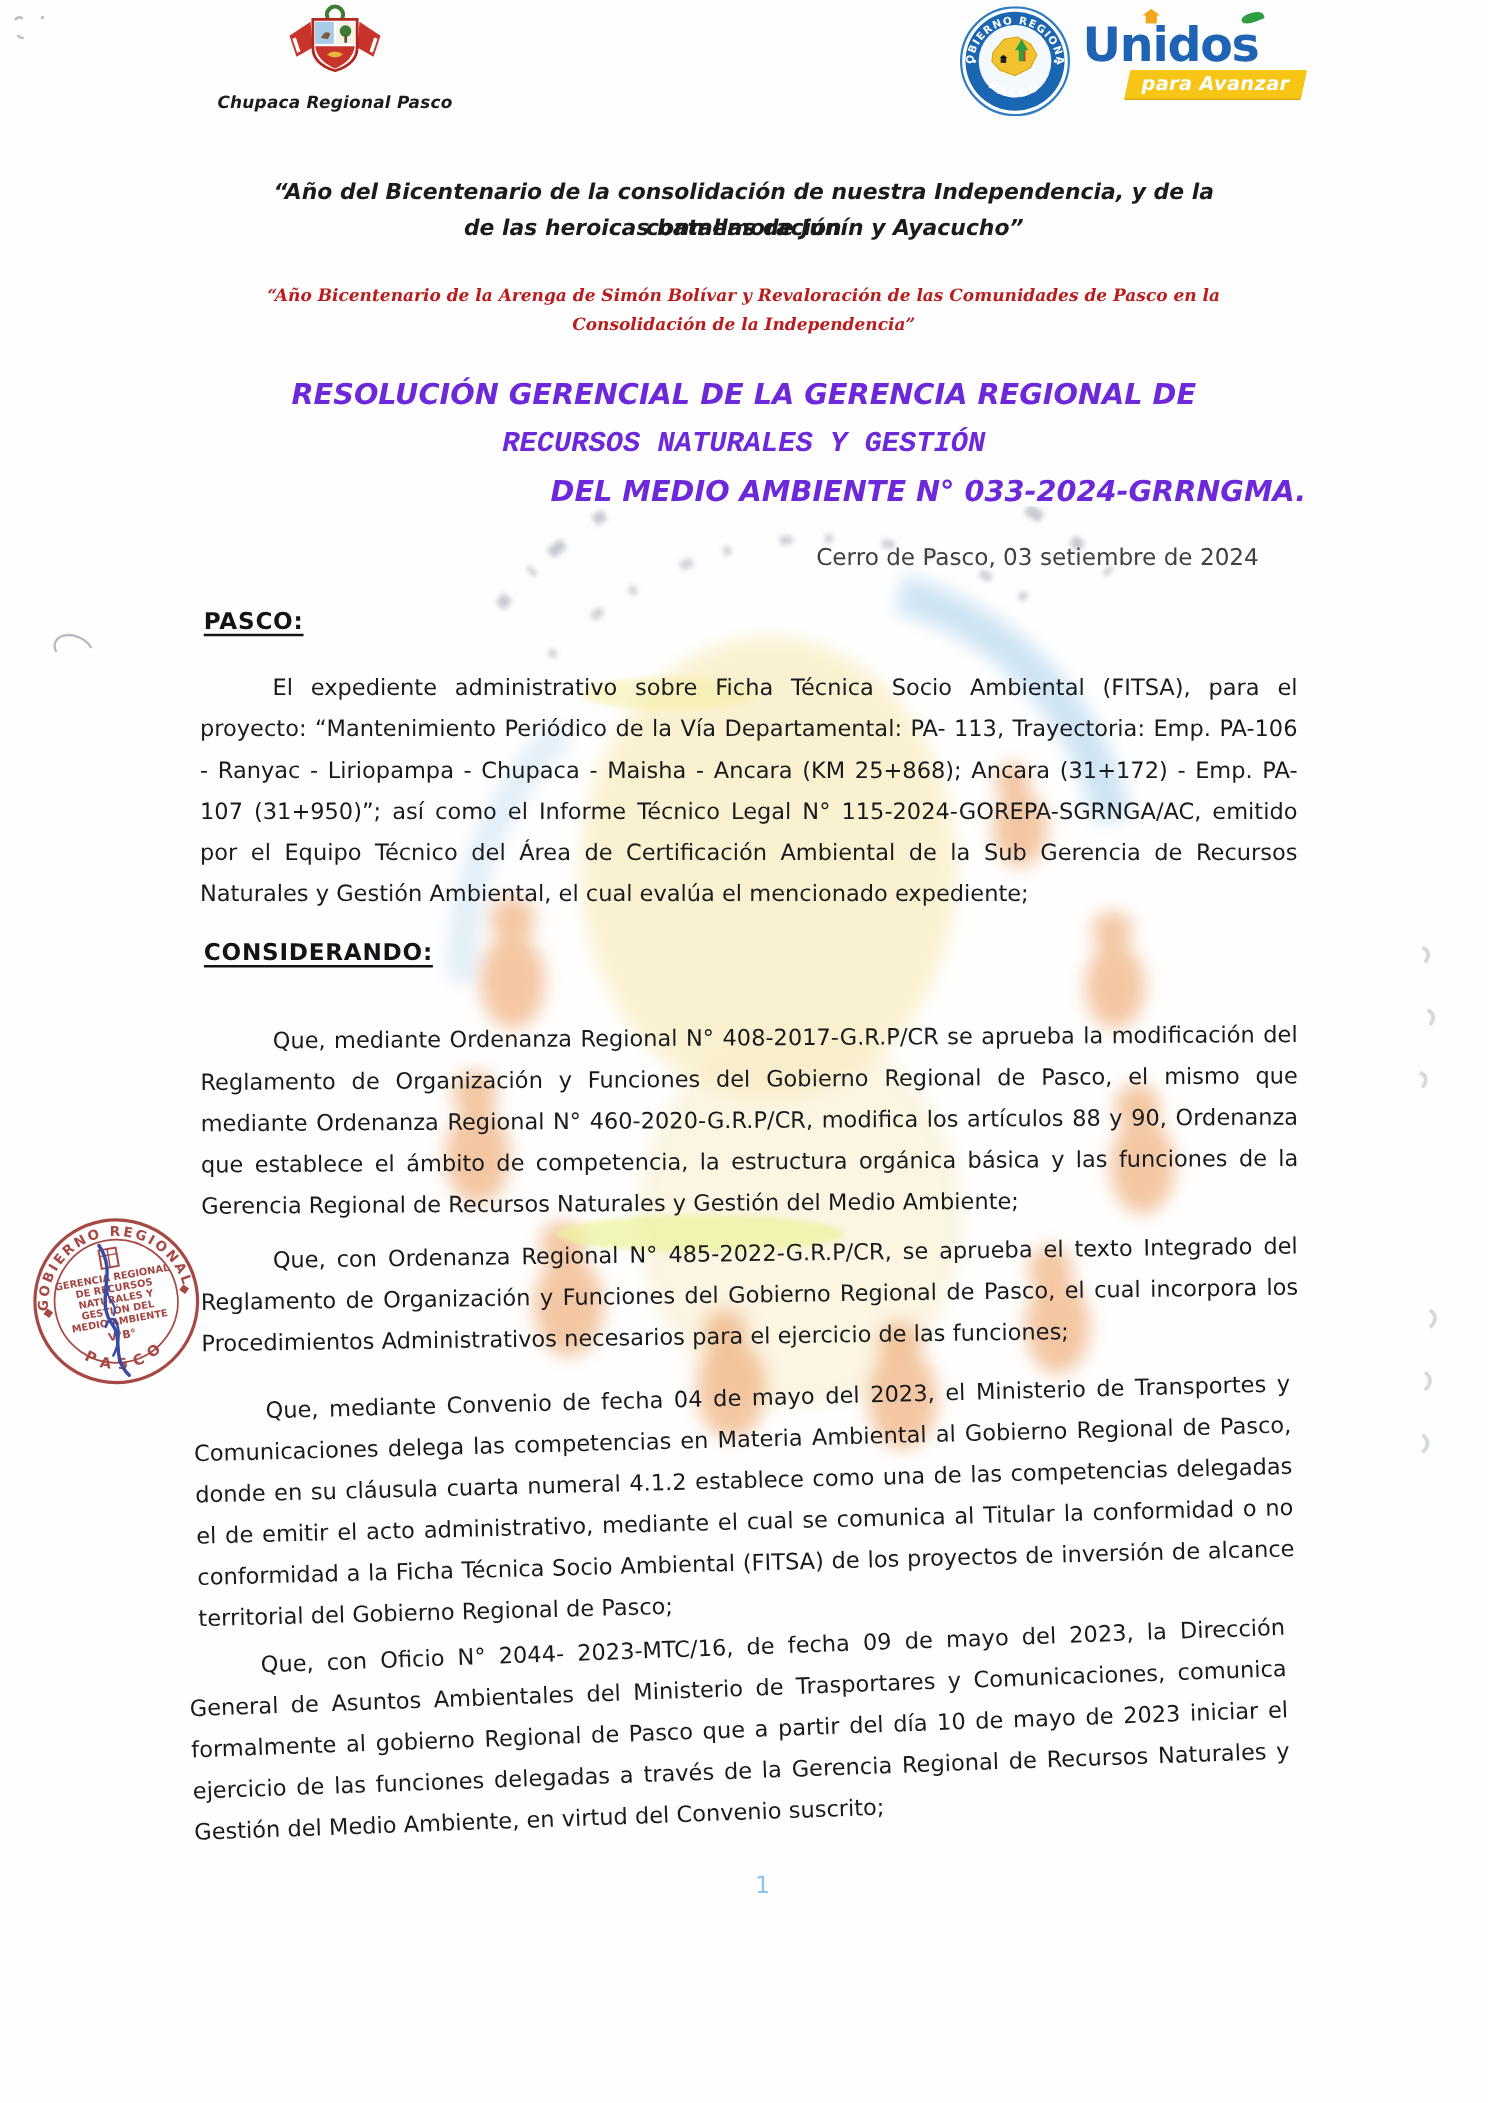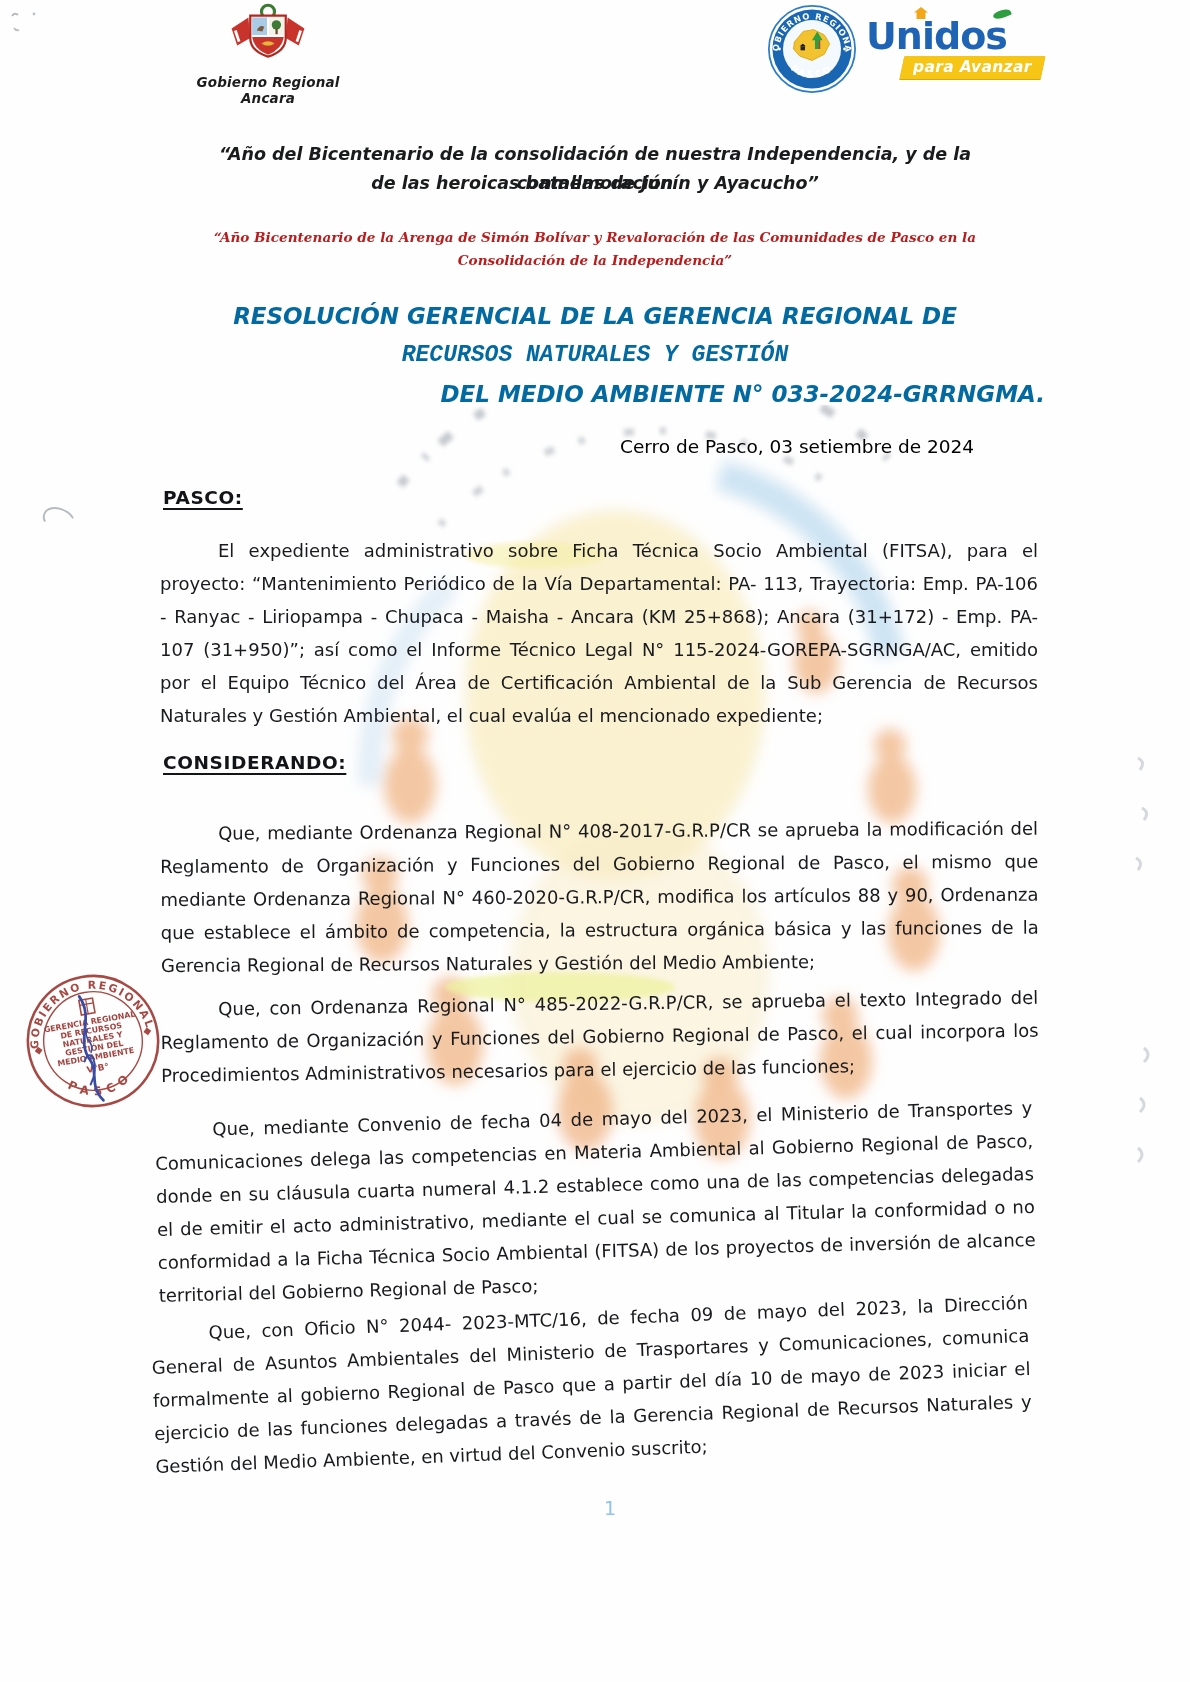--- a/index.html
+++ b/index.html
@@ -23,25 +23,25 @@
   .banner span{display:inline-block;transform:skewX(12deg);
     font:italic 700 15.5px "DejaVu Sans",sans-serif;color:#ffffff;letter-spacing:.3px;}
 
   
   .q1{position:absolute;left:145px;width:900px;text-align:center;
     font:italic 700 17.5px/29px "DejaVu Sans",sans-serif;color:#1a1b1d;}
   .q1a{top:140px;} .q1b{top:169px;}
   .q2{position:absolute;left:165px;top:215px;width:860px;text-align:center;
     font:italic 700 13.6px/23px "DejaVu Serif",serif;color:#b91c1c;margin-top:11px;}
   .title-line{position:absolute;left:145px;width:900px;text-align:center;
-    font:italic 700 23px/30px "DejaVu Sans",sans-serif;color:#0369a1;}
+    font:italic 700 23px/30px "DejaVu Sans",sans-serif;color:#6d28d9;}
   .t1{top:301px;} .t2{top:340px;font-family:Liberation Mono, monospace;} .t3{top:379px;text-align:right;}
 
-  .dateline{position:absolute;top:436px;left:620px;width:420px;text-align:left;
-    font:18.5px "DejaVu Sans",sans-serif;color:#000000;}
+  .dateline{position:absolute;top:436px;left:620px;width:420px;text-align:center;
+    font:18.5px "DejaVu Sans",sans-serif;color:#404040;}
 
   .seclabel{position:absolute;left:163px;font:700 18.5px "DejaVu Sans",sans-serif;
     color:#131417;letter-spacing:.6px;text-decoration:underline;
     text-underline-offset:4px;text-decoration-thickness:2px;}
   .visto{top:487px;} .considerando{top:752px;}
 
   
   .par{position:absolute;left:160px;width:878px;text-align:justify;text-indent:58px;
     font:18px/33px "DejaVu Sans",sans-serif;color:#191a1d;transform-origin:left top;}
   .p1{top:516px;}
@@ -133,21 +133,21 @@
 
     <path d="M26,14 h38 v24 q0,14 -19,20 q-19,-6 -19,-20 Z" fill="#ffffff" stroke="#b2281f" stroke-width="2.4"></path>
     <rect x="28" y="16" width="16" height="19" fill="#a9cbe6"></rect>
     <path d="M33,30 q3,-7 8,-4 l-2,5 Z" fill="#7d5a3a"></path>
     <rect x="46" y="16" width="16" height="19" fill="#f5f2ea"></rect>
     <circle cx="54" cy="24" r="5" fill="#3d7a33"></circle>
     <rect x="53" y="28" width="2.4" height="6" fill="#6b4a2c"></rect>
     <path d="M28,37 h34 q-2,13 -17,19 q-15,-6 -17,-19 Z" fill="#c8332b"></path>
     <path d="M38,44 q7,-5 14,0 q-7,5 -14,0 Z" fill="#e7b53c"></path>
   </svg>
-  <div class="coat-caption">Gobierno Regional Ancara</div>
+  <div class="coat-caption">Chupaca Regional Pasco</div>
 
   <svg class="badge" viewBox="0 0 100 100">
     <defs>
       <path id="btop" d="M 12,54 A 38,38 0 1 1 88,54"></path>
       <path id="bbot" d="M 16,56 A 35,35 0 0 0 84,56"></path>
     </defs>
     <circle cx="50" cy="50" r="49" fill="#ffffff" stroke="#2e7dc2" stroke-width="2"></circle>
     <circle cx="50" cy="50" r="45" fill="#1b66b2"></circle>
     <circle cx="50" cy="50" r="33" fill="#f4f9fd"></circle>
     <text font-family="DejaVu Sans,sans-serif" font-size="9.5" font-weight="bold" fill="#ffffff" letter-spacing="1.2">

